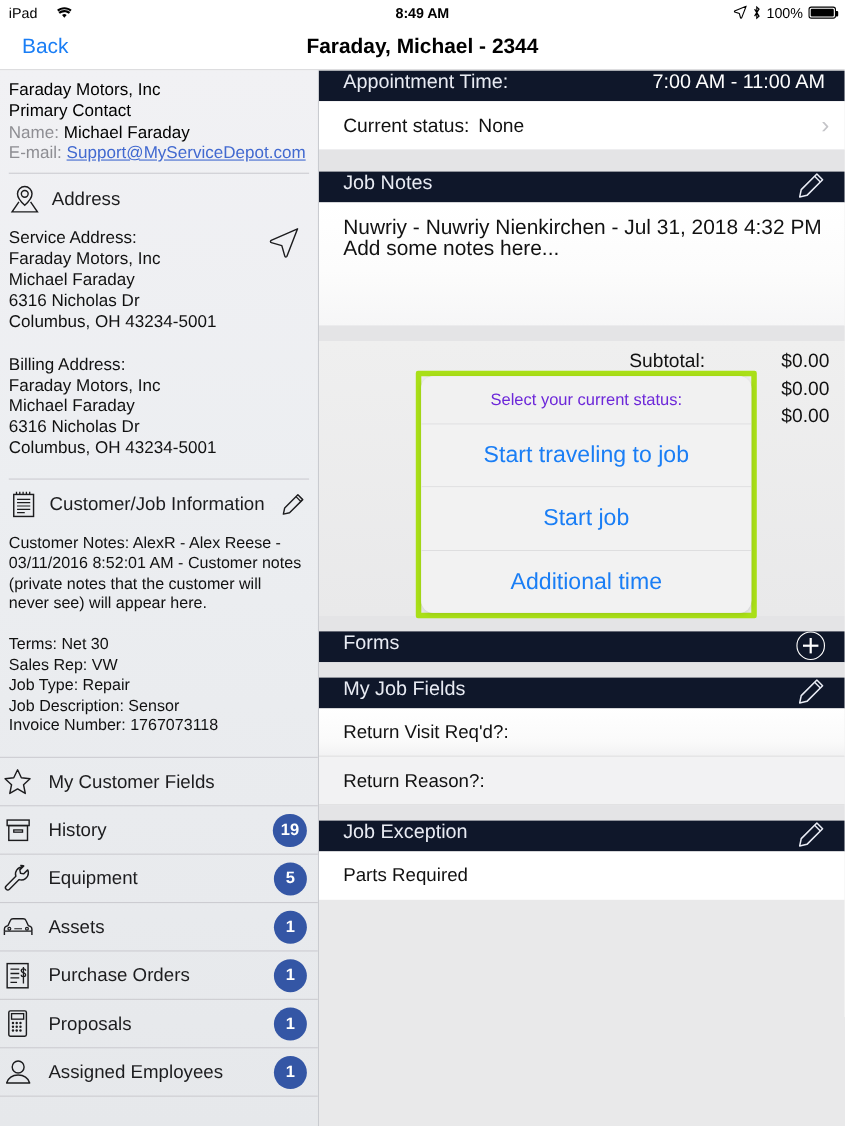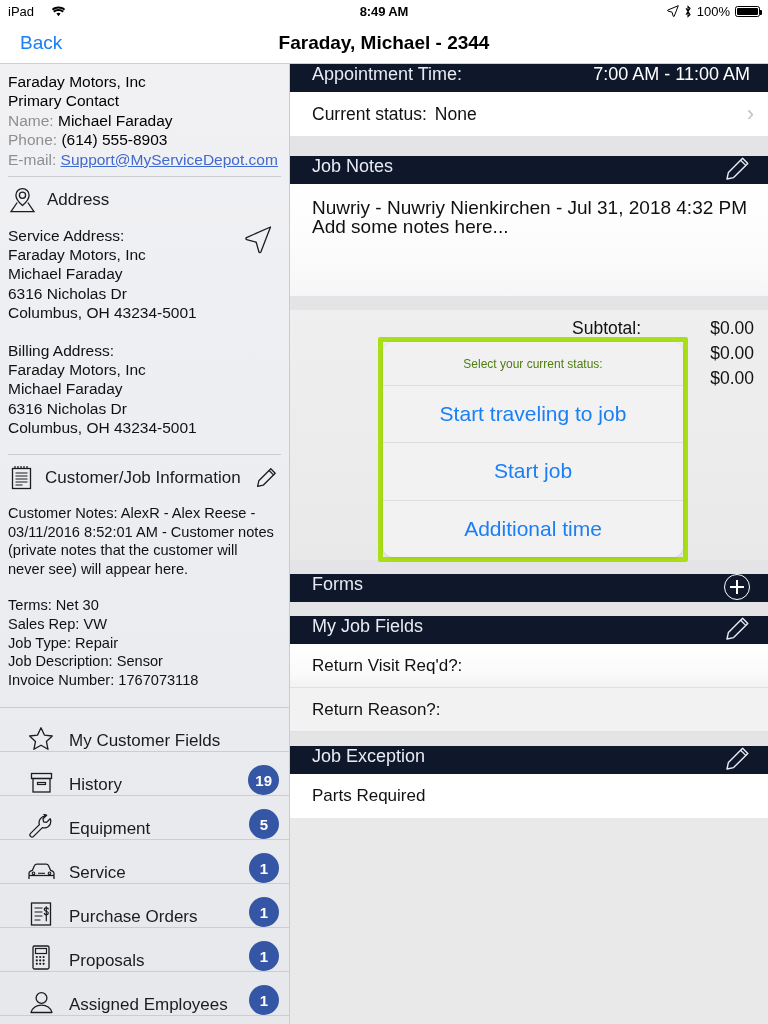--- a/index.html
+++ b/index.html
@@ -82,22 +82,22 @@
   .addr-block { padding: 4px 10px 0 8px; position: relative; }
   .addr-line { font-size: 15.5px; line-height: 19.2px; color: #111; white-space: nowrap; }
   .addr-gap { height: 19px; }
   .nav-arrow { position: absolute; right: 16px; top: 2px; }
 
   .notes-block { padding: 4px 12px 0 8px; }
   .notes-p { font-size: 14.6px; line-height: 18.6px; color: #111; }
   .notes-sp { height: 18px; }
 
   .menu-row {
-    display: flex; align-items: flex-end;
-    height: 44px; padding: 0 10px 0 25px;
+    display: flex; align-items: center;
+    height: 44px; padding: 0 10px 0 0;
     border-top: 1px solid #ccccd1;
     position: relative;
   }
   .menu-row:first-of-type { border-top: 1px solid #ccccd1; }
   .menu-row .ic { width: 32px; display: flex; justify-content: center; align-items: center; }
   .menu-row .lab { font-size: 17px; color: #1c1c1e; margin-left: 12px; }
   .badge {
     margin-left: auto;
     min-width: 30px; height: 30px; border-radius: 15px;
     background: #3456a5; color: #fff;
@@ -166,21 +166,21 @@
   .sheet {
     position: absolute; inset: 0;
     background: #f0f0f0;
     border-radius: 11px;
     overflow: hidden;
     box-shadow: 0 1px 4px rgba(0,0,0,0.10);
     display: flex; flex-direction: column;
   }
   .sheet-title {
     height: 44px; display: flex; align-items: center; justify-content: center;
-    font-size: 12px; color: #4d7c0f;
+    font-size: 15px; color: #6d28d9;
     border-bottom: 1px solid #dededf;
     background: #f1f1f1;
   }
   .sheet-btn {
     flex: 1; display: flex; align-items: center; justify-content: center;
     font-size: 21px; color: #1a7ef5;
     border-bottom: 1px solid #dededf;
     background: #f2f2f2;
   }
   .sheet-btn:last-child { border-bottom: none; }
@@ -234,24 +234,20 @@
 <div class="body-wrap">
 
   <div class="left">
 
     <div class="l-pad">
       <div class="contact-line">Faraday Motors, Inc</div>
       <div class="contact-line">Primary Contact</div>
       <div class="contact-line">
         <span class="lbl">Name:</span>
         <span>Michael Faraday</span>
-      </div>
-      <div class="contact-line">
-        <span class="lbl">Phone:</span>
-        <span>(614) 555-8903</span>
       </div>
       <div class="contact-line">
         <span class="lbl">E-mail:</span>
         <span class="mail-link">Support@MyServiceDepot.com</span>
       </div>
     </div>
 
     <div class="hr"></div>
 
     <div class="sec-head">
@@ -350,21 +346,21 @@
       <span class="ic">
         <svg width="29" height="22" viewBox="0 0 29 22">
           <path d="M2 14.5v-2c0-1 .6-1.9 1.5-2.3l1.8-.8 2.1-4.6C7.8 3.8 8.8 3.2 9.9 3.2h9.2c1.1 0 2.1.6 2.5 1.6l2.1 4.6 1.8.8c.9.4 1.5 1.3 1.5 2.3v2" fill="none" stroke="#1c1c1e" stroke-width="1.3" stroke-linejoin="round"></path>
           <path d="M2 14.5h25" stroke="#1c1c1e" stroke-width="1.3"></path>
           <path d="M2 14.5v3.5M27 14.5v3.5" stroke="#1c1c1e" stroke-width="1.3"></path>
           <circle cx="6.5" cy="12.3" r="1.3" fill="none" stroke="#1c1c1e" stroke-width="1.1"></circle>
           <circle cx="22.5" cy="12.3" r="1.3" fill="none" stroke="#1c1c1e" stroke-width="1.1"></circle>
           <path d="M11 12.3h7" stroke="#1c1c1e" stroke-width="1.1"></path>
         </svg>
       </span>
-      <span class="lab">Service</span>
+      <span class="lab">Assets</span>
       <span class="badge">1</span>
     </div>
 
     <div class="menu-row">
       <span class="ic">
         <svg width="24" height="26" viewBox="0 0 24 26">
           <rect x="2.5" y="2" width="19" height="22" fill="none" stroke="#1c1c1e" stroke-width="1.3"></rect>
           <path d="M5.5 7h8M5.5 11h8M5.5 15h8M5.5 19h6" stroke="#1c1c1e" stroke-width="1.2"></path>
           <path d="M17.3 5.2v15" stroke="#1c1c1e" stroke-width="1.2"></path>
           <path d="M19.3 8.5c0-1-.9-1.7-2-1.7s-2 .7-2 1.7.9 1.4 2 1.8 2 .8 2 1.8-.9 1.7-2 1.7-2-.7-2-1.7" fill="none" stroke="#1c1c1e" stroke-width="1.2"></path>

